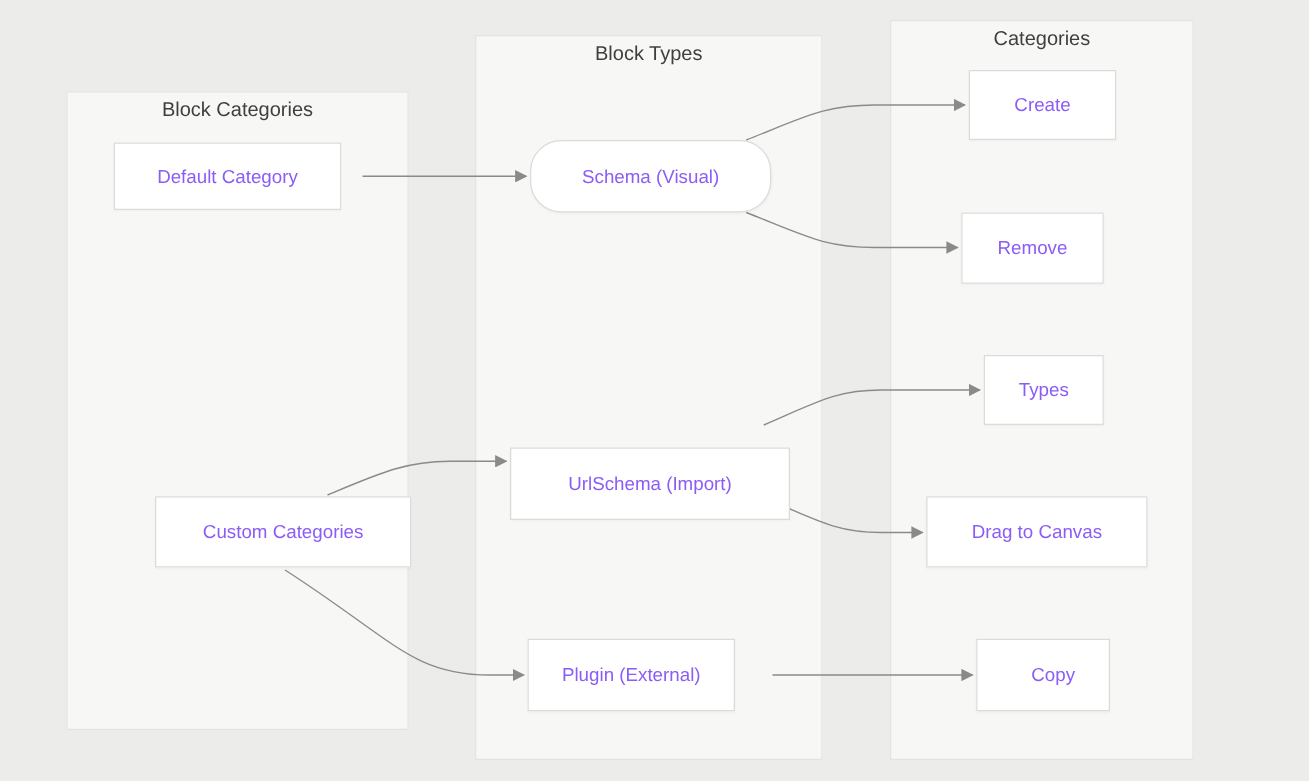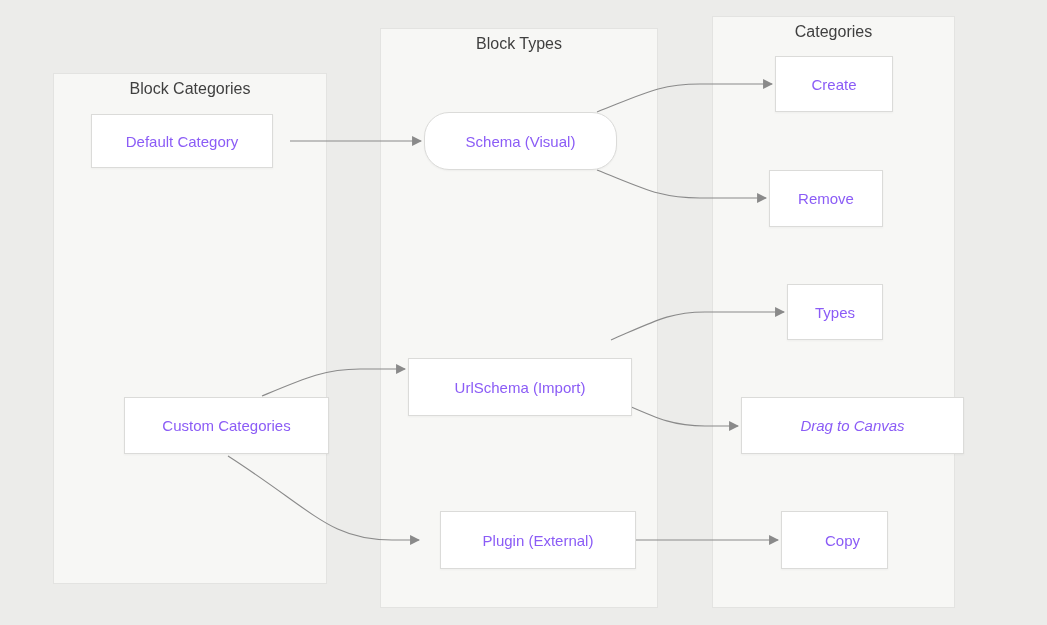--- a/index.html
+++ b/index.html
@@ -38,25 +38,25 @@
     justify-content: center;
     font-size: 15px;
     color: #8b5cf6;
     box-shadow: 0 1px 2px rgba(0,0,0,0.04);
     white-space: nowrap;
   }
   .n-default { left: 91px;  top: 114px; width: 182px; height: 54px; }
   .n-custom  { left: 80px;  top: 397px; width: 205px; height: 57px; margin-left: 44px; }
   .n-schema  { left: 424px; top: 112px; width: 193px; height: 58px; border-radius: 25px; }
   .n-url     { left: 408px; top: 346px; width: 224px; height: 58px; margin-top: 12px; }
-  .n-plugin  { left: 422px; top: 511px; width: 196px; height: 58px; margin-left: 18px; }
+  .n-plugin  { left: 422px; top: 511px; width: 166px; height: 58px; }
   .n-create  { left: 775px; top: 56px;  width: 118px; height: 56px; }
   .n-remove  { left: 769px; top: 170px; width: 114px; height: 57px; }
   .n-edit    { left: 787px; top: 284px; width: 96px;  height: 56px; }
-  .n-drag    { left: 741px; top: 397px; width: 223px; height: 57px; font-style: italic; }
+  .n-drag    { left: 741px; top: 397px; width: 177px; height: 57px; }
   .n-copy    { left: 781px; top: 511px; width: 107px; height: 58px; padding-left: 16px; }
 
   svg.edges {
     position: absolute;
     inset: 0;
     width: 1047px;
     height: 625px;
     pointer-events: none;
   }
   svg.edges path.edge {

